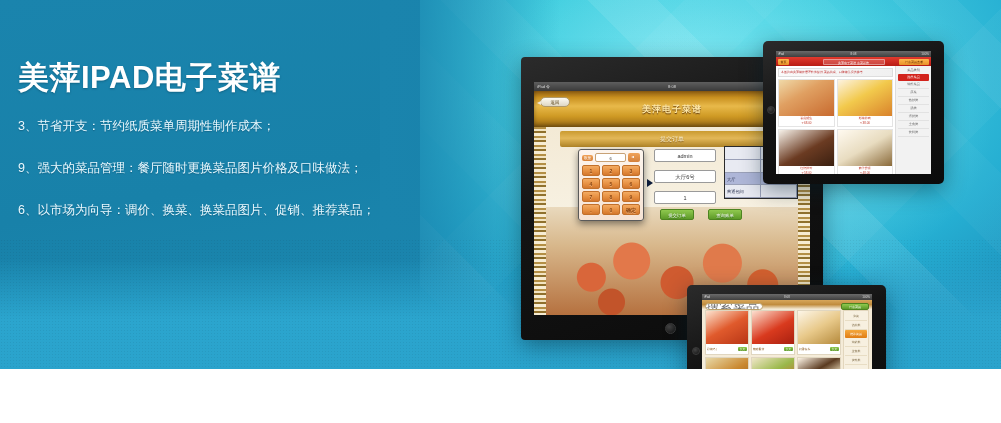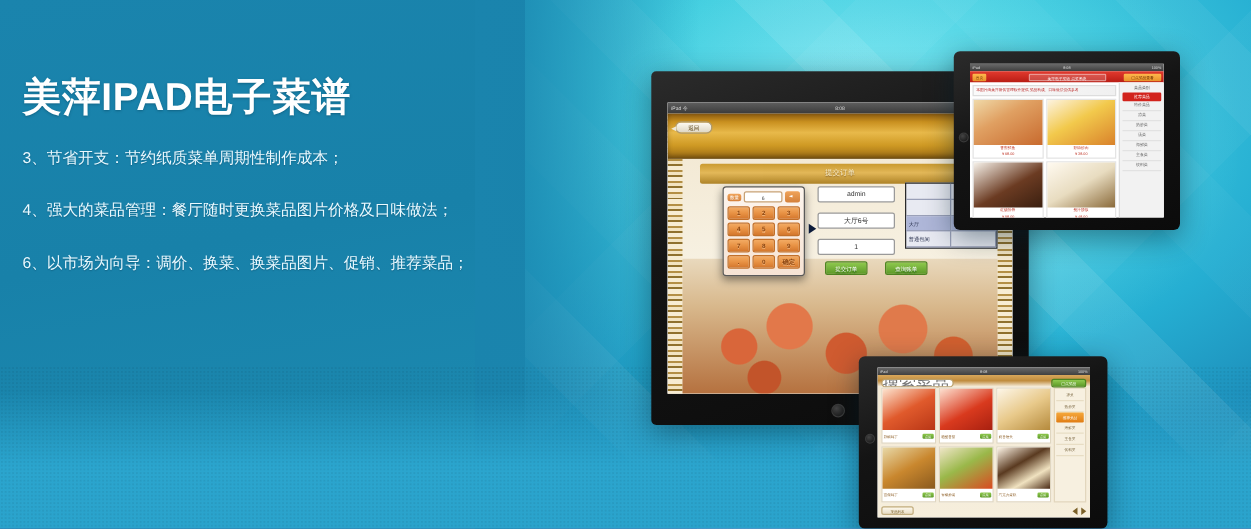--- a/index.html
+++ b/index.html
@@ -5,21 +5,21 @@
   * { box-sizing: border-box; margin: 0; padding: 0; }
   html, body {
     width: 1001px; height: 423px;
     overflow: hidden;
     font-family: "Liberation Sans", "DejaVu Sans", sans-serif;
   }
 
   
   #stage {
     position: relative;
-    width: 1001px; height: 423px;
+    width: 1001px; height: 369px;
     background: #a21caf;
     overflow: hidden;
   }
 
   
   .bg-base {
     position: absolute; inset: 0;
     background:
       radial-gradient(ellipse 620px 400px at 68% 18%, #6fe0ec 0%, #44cfe0 26%, #25aed2 58%, #1d8fbb 80%, #17819f 100%),
       linear-gradient(100deg, #17799c 0%, #1a86ae 30%, #2ba8cd 62%, #27a2c9 100%);
@@ -396,40 +396,41 @@
   <div class="bg-diag2"></div>
   <div class="bg-left-flat"></div>
   <div class="bg-left-fade"></div>
   <div class="bg-bottom"></div>
   <div class="bg-dots"></div>
 
   <div class="copy">
     <div class="headline">美萍IPAD电子菜谱</div>
     <div class="bullets">
       <div class="bullet">3、节省开支：节约纸质菜单周期性制作成本；</div>
-      <div class="bullet">4、强大的菜品管理：餐厅随时更换菜品图片价格及口味做法；</div>
+      <div class="bullet">9、强大的菜品管理：餐厅随时更换菜品图片价格及口味做法；</div>
       <div class="bullet">6、以市场为向导：调价、换菜、换菜品图片、促销、推荐菜品；</div>
     </div>
   </div>
 
   <div class="tablet" id="tablet-main">
     <div class="screen">
 
       <div class="m-statusbar">
         <span class="sb-l">iPad 令</span>
         <span class="sb-c">8:08</span>
         <span class="sb-r">100%</span>
       </div>
 
       <div class="m-body">
         <div class="greek left"></div>
         <div class="greek right"></div>
 
         <div class="goldbar">
           <div class="back-btn">返回</div>
+          <div class="m-title">美萍电子菜谱</div>
         </div>
 
         <div class="subbar">提交订单</div>
 
         <div class="foodphoto"></div>
 
         <div class="keypad">
           <div class="kp-top">
             <span class="kp-lbl">数量</span>
             <span class="kp-disp">6</span>

